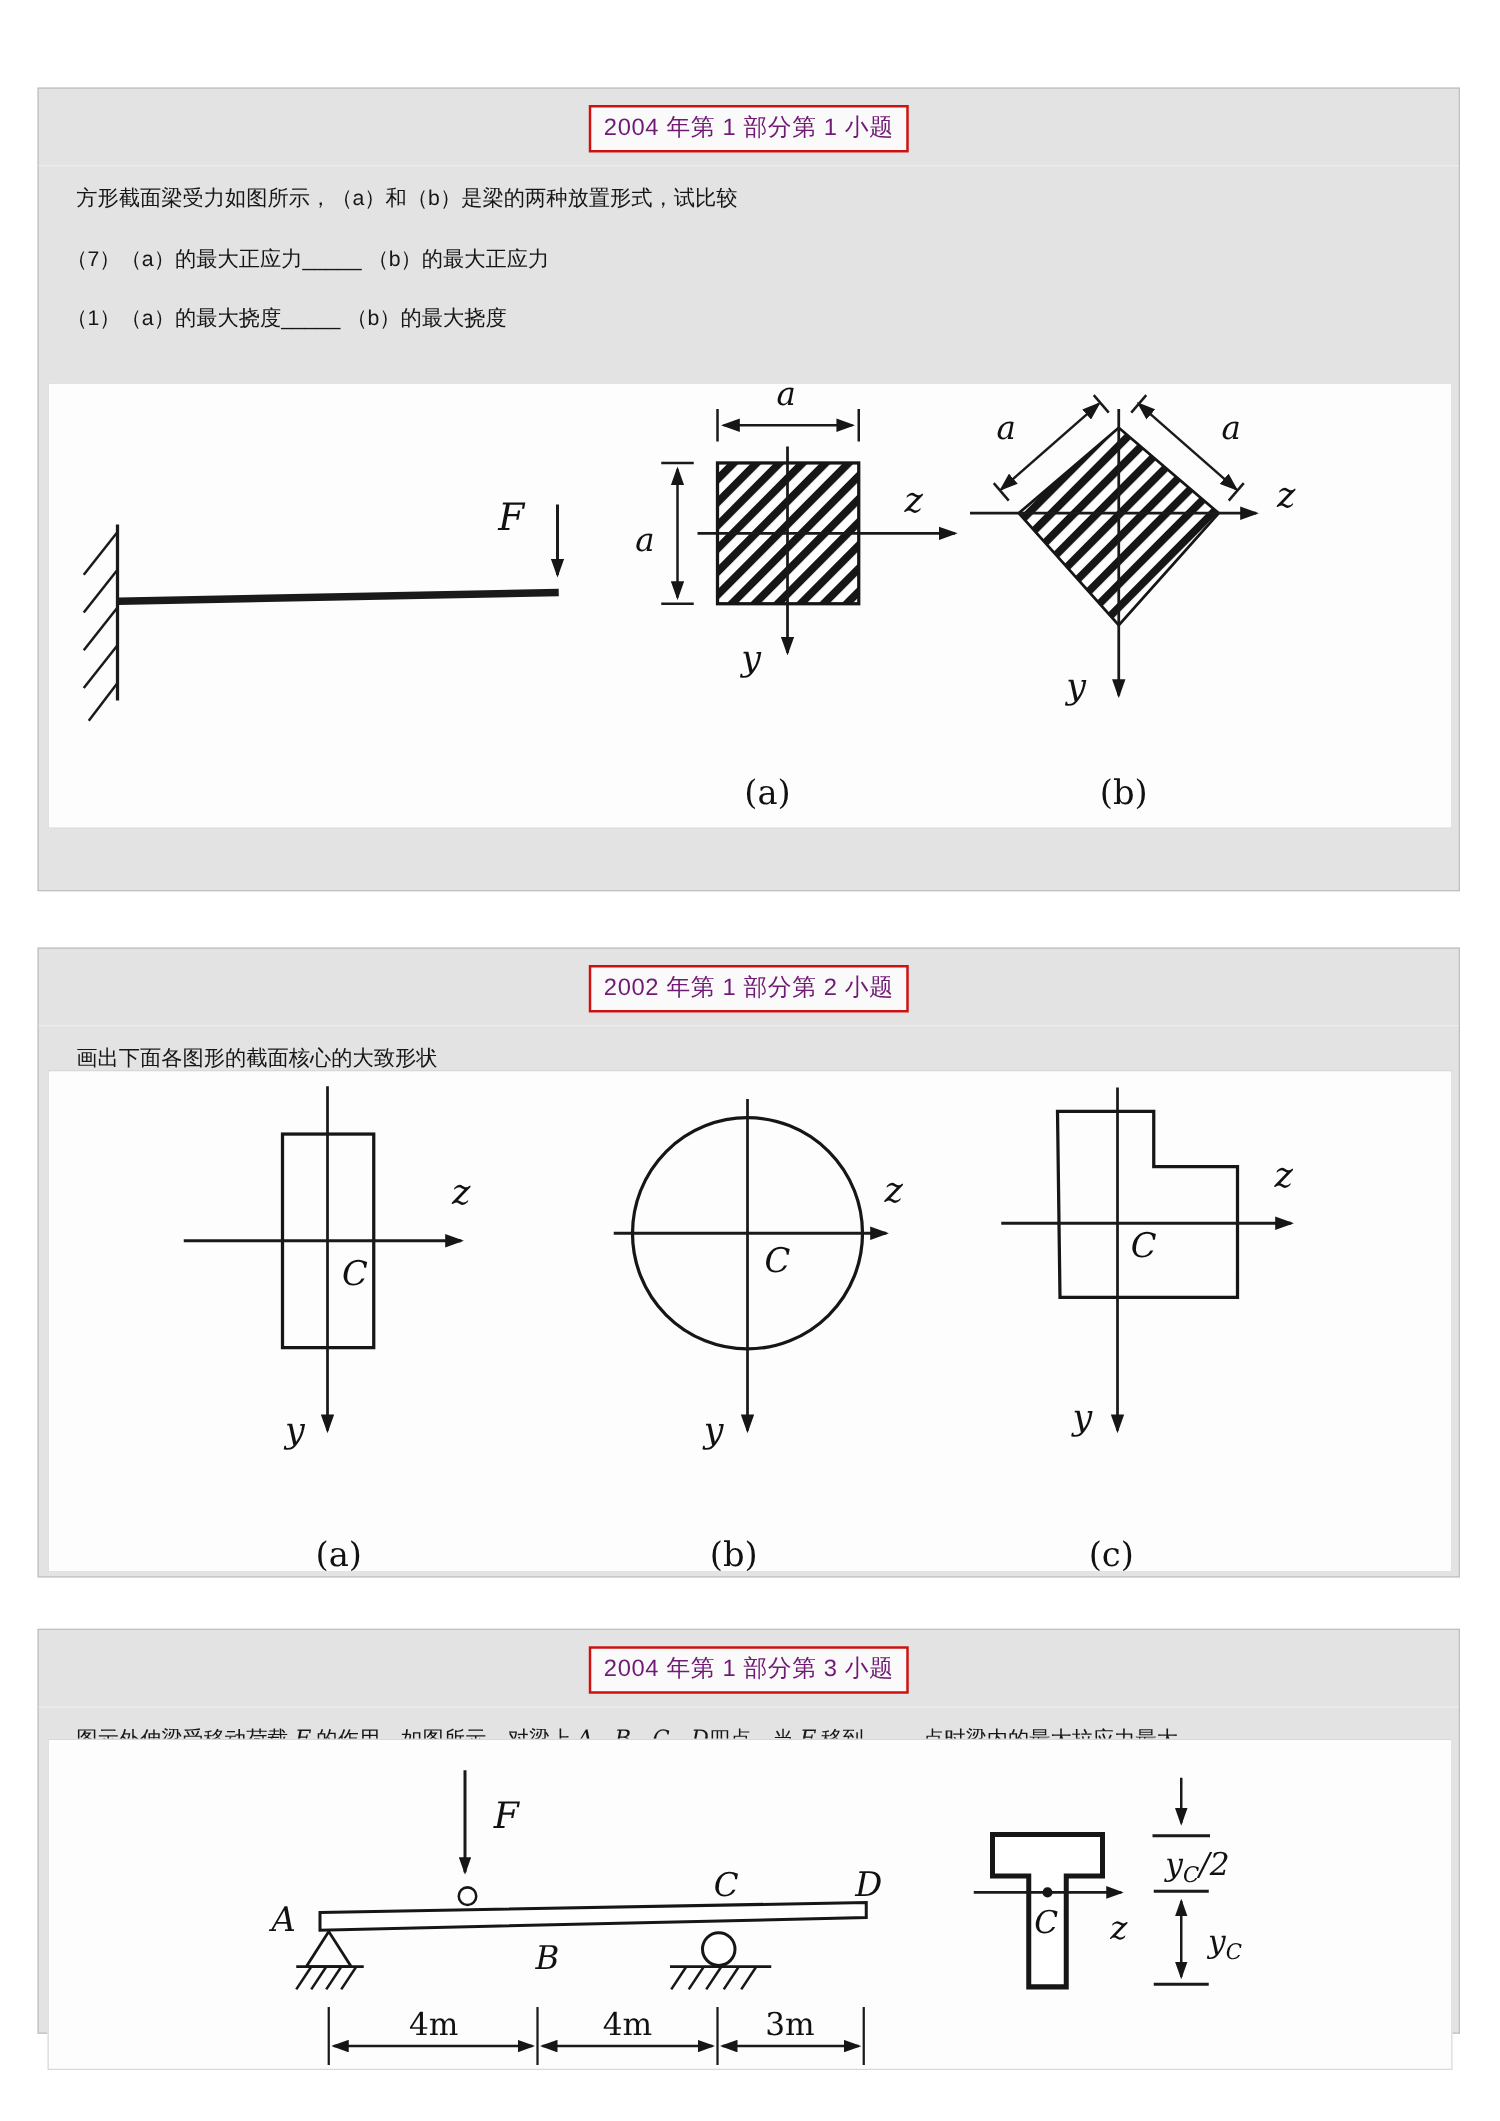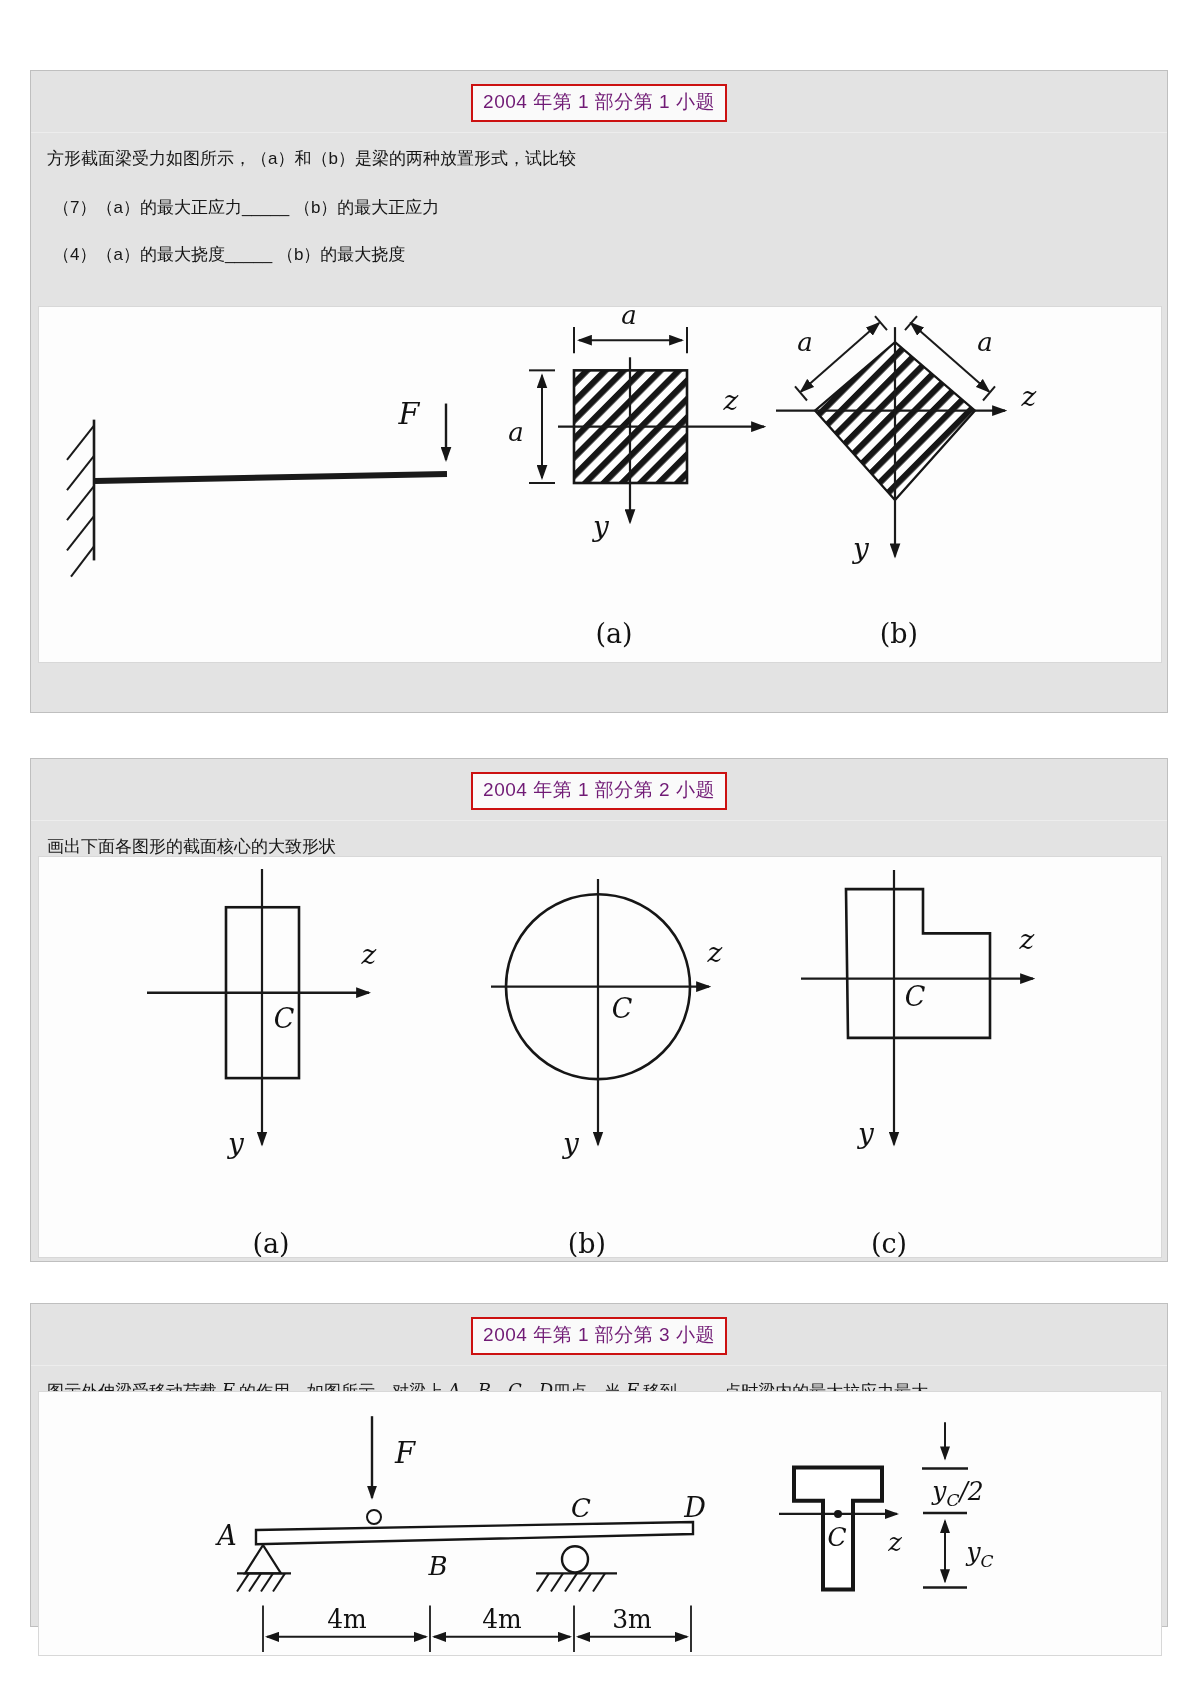--- a/index.html
+++ b/index.html
@@ -12,21 +12,21 @@
     background:#e3e3e3;border:1px solid #bfbfbf;
   }
   #sec1{top:70px;height:643px;}
   #sec2{top:758px;height:504px;}
   #sec3{top:1303px;height:324px;}
   .sec-header{text-align:center;padding:13px 0 10px;border-bottom:1px solid #ededed;}
   .title-box{
     display:inline-block;border:2px solid #cc1111;background:#fafafa;
     padding:3px 10px 5px;font-size:19px;color:#701a75;letter-spacing:.5px;
   }
-  .intro{font-size:17px;padding:14px 16px 2px;}
+  .intro{font-size:17px;padding:14px 30px 2px;}
   .q-item{font-size:17px;padding:24px 14px 0 22px;}
   .panel{
     position:absolute;left:7px;right:5px;background:#fdfdfd;border:1px solid #d8d8d8;
   }
   #sec1 .panel{top:235px;height:355px;}
   #sec2 .panel{top:97px;height:400px;}
   #sec3 .panel{top:87px;height:263px;}
   .panel svg{display:block;width:100%;height:100%;}
   .it{font-family:"DejaVu Serif","Liberation Serif",serif;font-style:italic;font-size:18px;}
   
@@ -36,21 +36,21 @@
 </style>
 </head>
 <body>
 
 <div class="section" id="sec1">
   <div class="sec-header">
     <span class="title-box">2004 年第 1 部分第 1 小题</span>
   </div>
   <div class="intro">方形截面梁受力如图所示，（a）和（b）是梁的两种放置形式，试比较</div>
   <div class="q-item">（7）（a）的最大正应力_____ （b）的最大正应力</div>
-  <div class="q-item">（4）（a）的最大挠度_____ （b）的最大挠度</div>
+  <div class="q-item">（1）（a）的最大挠度_____ （b）的最大挠度</div>
 
   <div class="panel">
     <svg viewBox="0 0 1122 353" preserveAspectRatio="none">
       <defs>
         <pattern id="hatch1" width="13" height="13" patternUnits="userSpaceOnUse" patternTransform="rotate(-45)">
           <rect width="13" height="13" fill="#ffffff"></rect>
           <rect width="13" height="6.2" fill="#161616"></rect>
         </pattern>
         <marker id="s1ar" viewBox="0 0 14 10" refX="12" refY="5" markerWidth="15" markerHeight="11" markerUnits="userSpaceOnUse" orient="auto-start-reverse">
           <path d="M0,0 L14,5 L0,10 Z" fill="#161616"></path>
@@ -108,21 +108,21 @@
         <text class="mlab" x="946" y="44" font-size="26" text-anchor="middle">a</text>
 
         <text class="cap" x="860" y="334" font-size="27" text-anchor="middle">(b)</text>
       </g>
     </svg>
   </div>
 </div>
 
 <div class="section" id="sec2">
   <div class="sec-header">
-    <span class="title-box">2004 年第 1 部分第 2 小题</span>
+    <span class="title-box">2002 年第 1 部分第 2 小题</span>
   </div>
   <div class="intro">画出下面各图形的截面核心的大致形状</div>
 
   <div class="panel">
     <svg viewBox="0 0 1122 398" preserveAspectRatio="none">
       <defs>
         <marker id="s2ar" viewBox="0 0 14 10" refX="12" refY="5" markerWidth="15" markerHeight="11" markerUnits="userSpaceOnUse" orient="auto-start-reverse">
           <path d="M0,0 L14,5 L0,10 Z" fill="#161616"></path>
         </marker>
       </defs>

